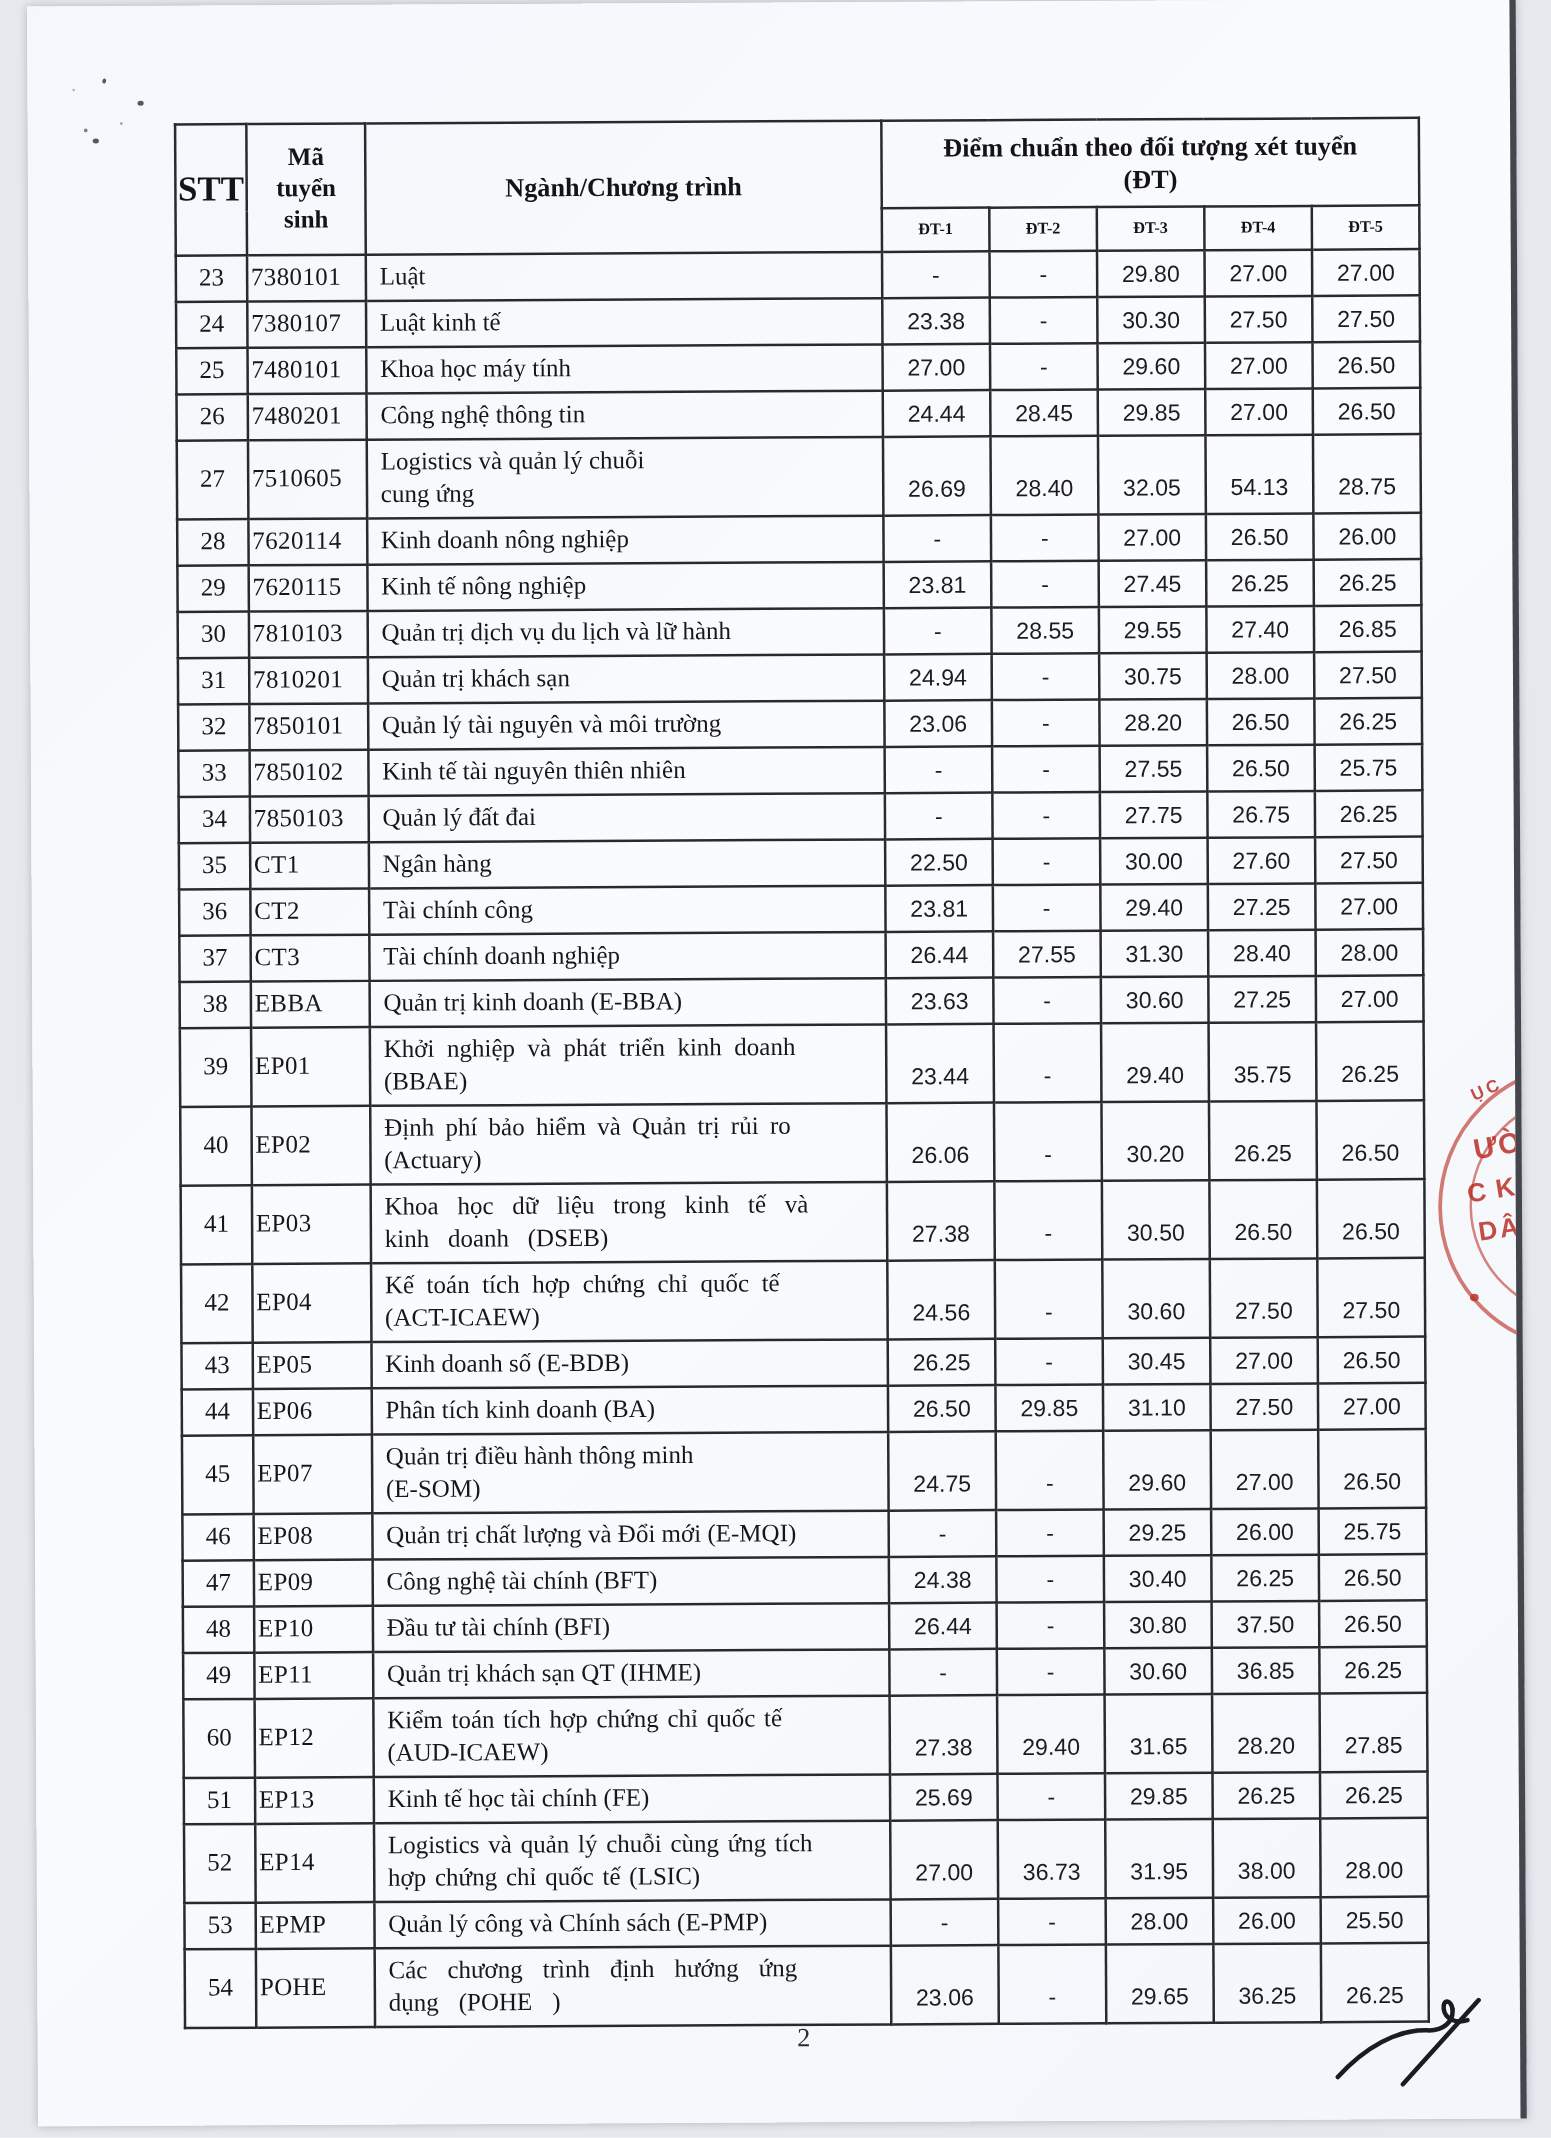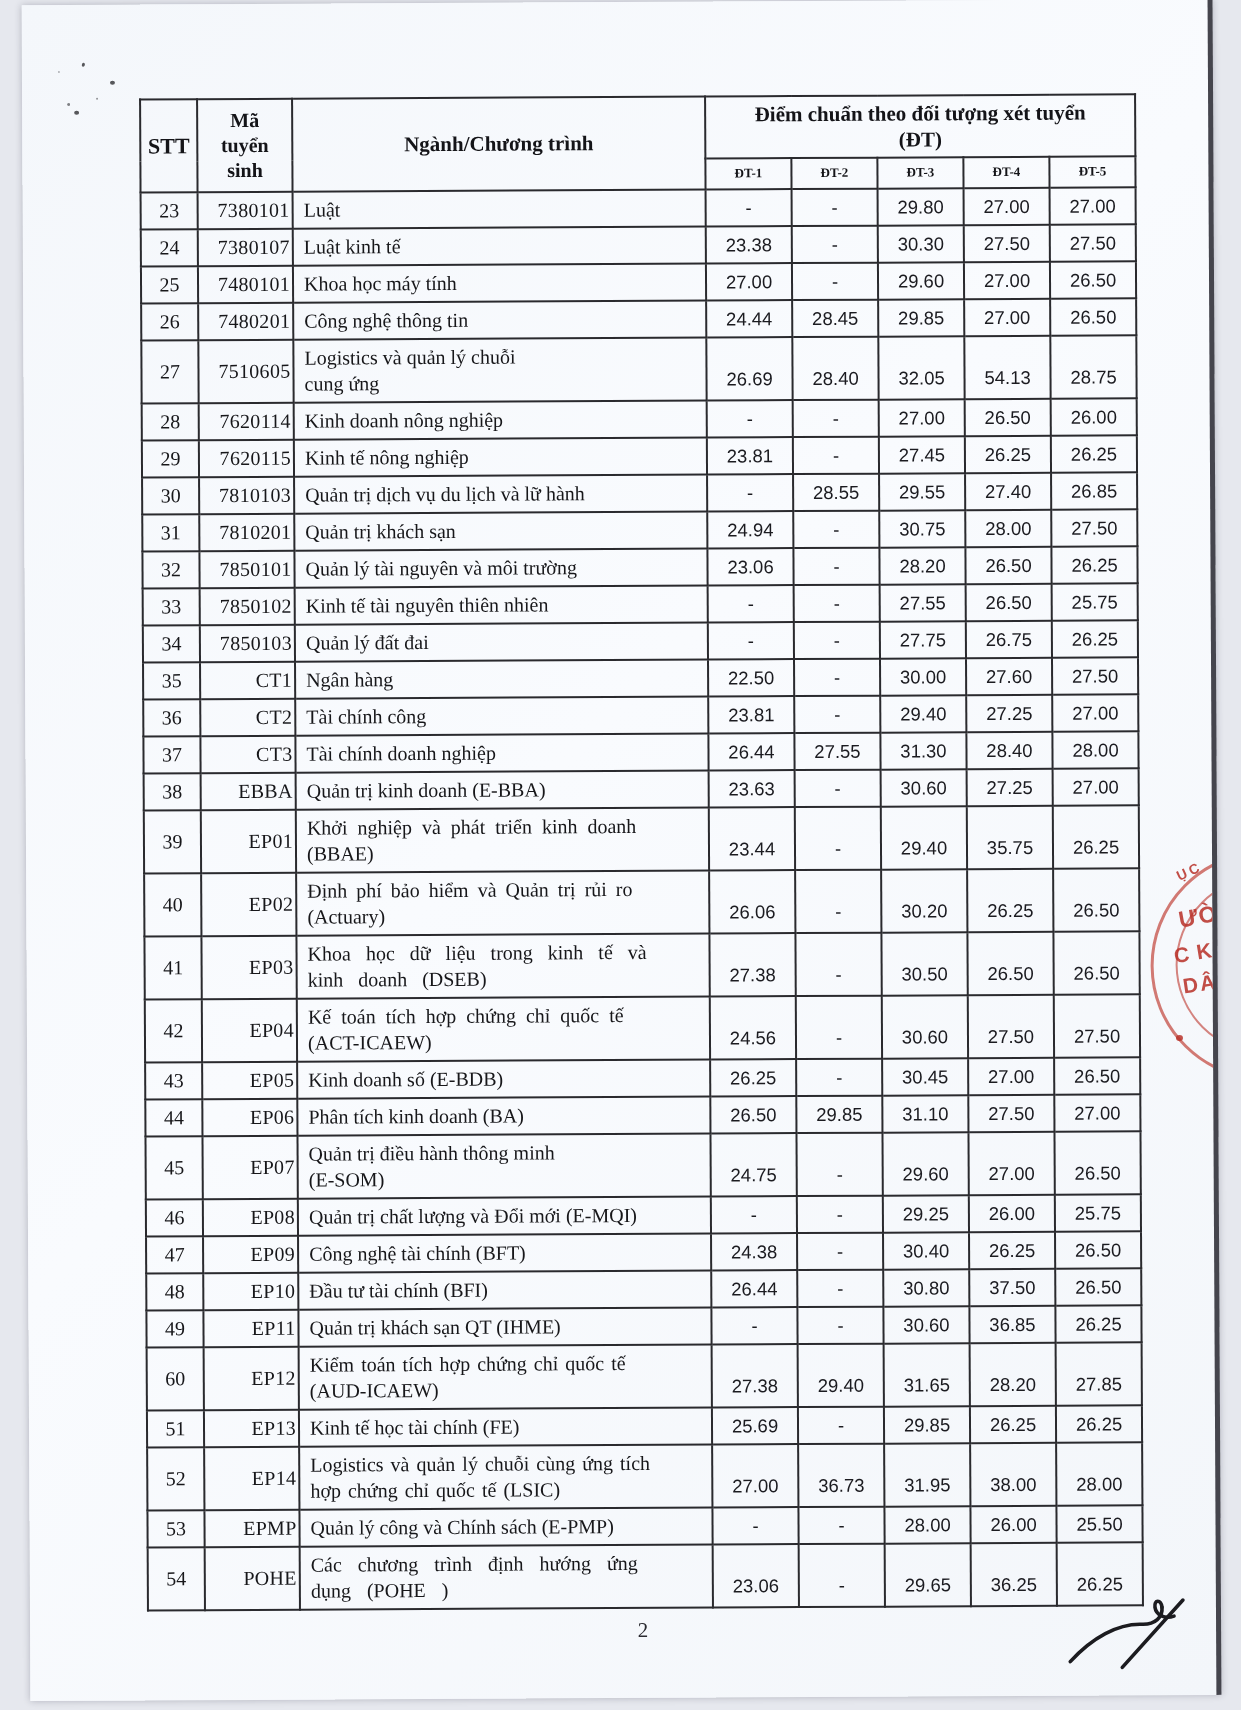--- a/index.html
+++ b/index.html
@@ -26,31 +26,31 @@
   .s4{left:52px;top:106px;width:5px;height:4px;}
   .s5{left:74px;top:93px;width:2px;height:2px;opacity:.5;}
   .s6{left:36px;top:66px;width:2px;height:2px;opacity:.35;}
 
   table{
     position:absolute;left:117px;top:94px;
     border-collapse:collapse;table-layout:fixed;width:995px;
   }
   th,td{border:2px solid #2a2a2e;overflow:hidden;}
   thead th{font-weight:bold;color:#141418;vertical-align:middle;text-align:center;}
-  th.h-stt{font-size:22px;}
-  th.h-code{font-size:20px;line-height:1.25;padding:2px 10px;}
+  th.h-stt{font-size:28px;}
+  th.h-code{font-size:20px;line-height:1.25;padding:14px 10px;}
   th.h-name{font-size:21px;}
   th.h-group{font-size:21px;line-height:1.22;padding:5px 2px 3px;}
   .gl1,.gl2{display:block;}
   tr.subrow{height:31px;}
   tr.subrow th{font-size:13px;padding:1px 0 2px;}
   tbody tr{height:37px;}
   tbody tr.tall{height:63px;}
   td.stt{font-size:20px;text-align:center;vertical-align:middle;padding:1px 2px;margin-top:16px;}
-  td.code{font-size:20px;text-align:right;vertical-align:middle;padding:1px 2px;letter-spacing:.3px;}
+  td.code{font-size:20px;text-align:left;vertical-align:middle;padding:1px 2px;letter-spacing:.3px;}
   td.name{
     font-size:20px;text-align:left;vertical-align:middle;
     padding:2px 8px 3px 10px;line-height:1.3;white-space:pre-line;
   }
   td.num{
     font-family:"Liberation Sans", sans-serif;
     font-size:18.5px;text-align:center;vertical-align:middle;padding:1px 2px;
     color:#1b1b20;
   }
   tbody tr.tall td.num{vertical-align:bottom;padding-bottom:9px;margin-top:36px;}

